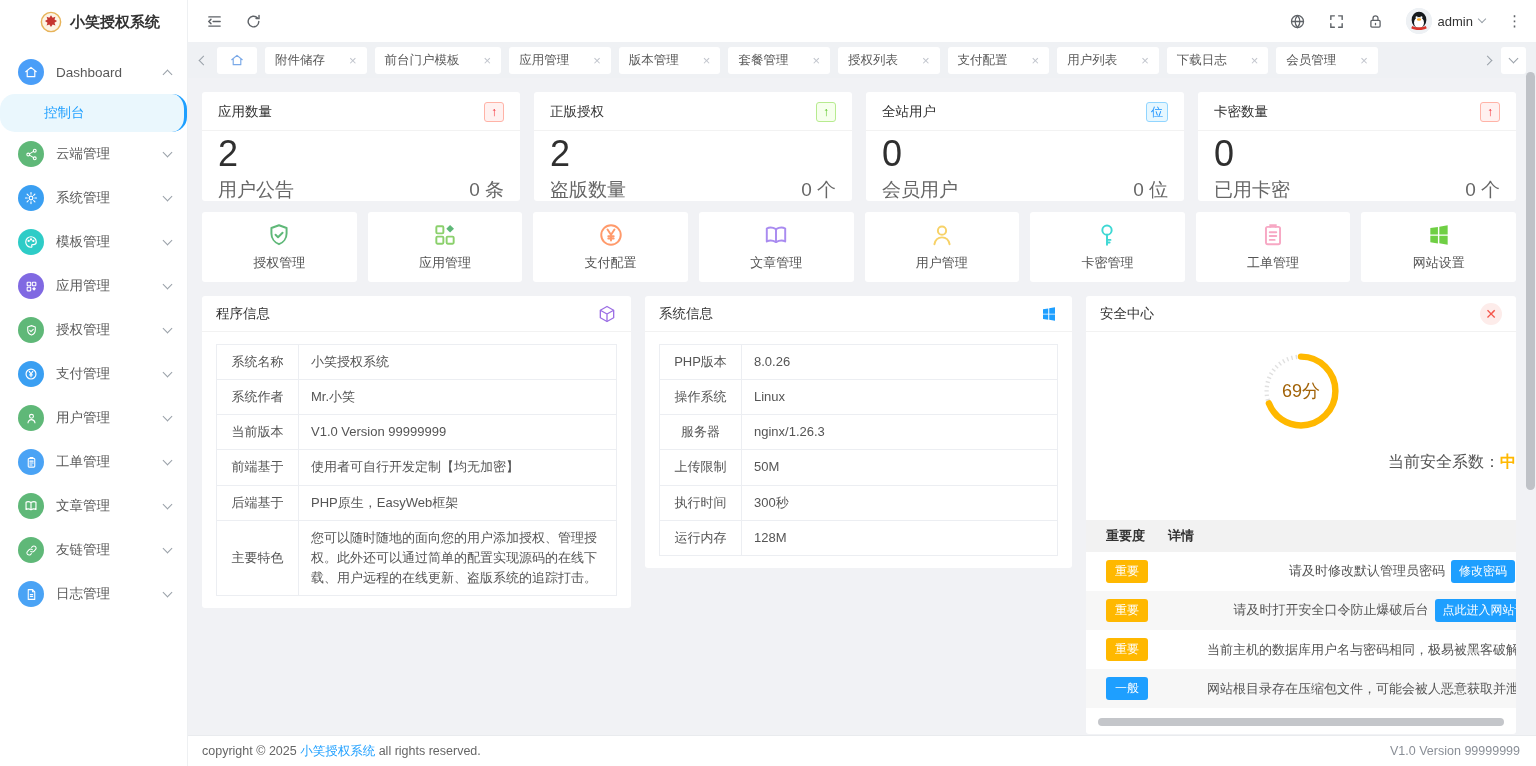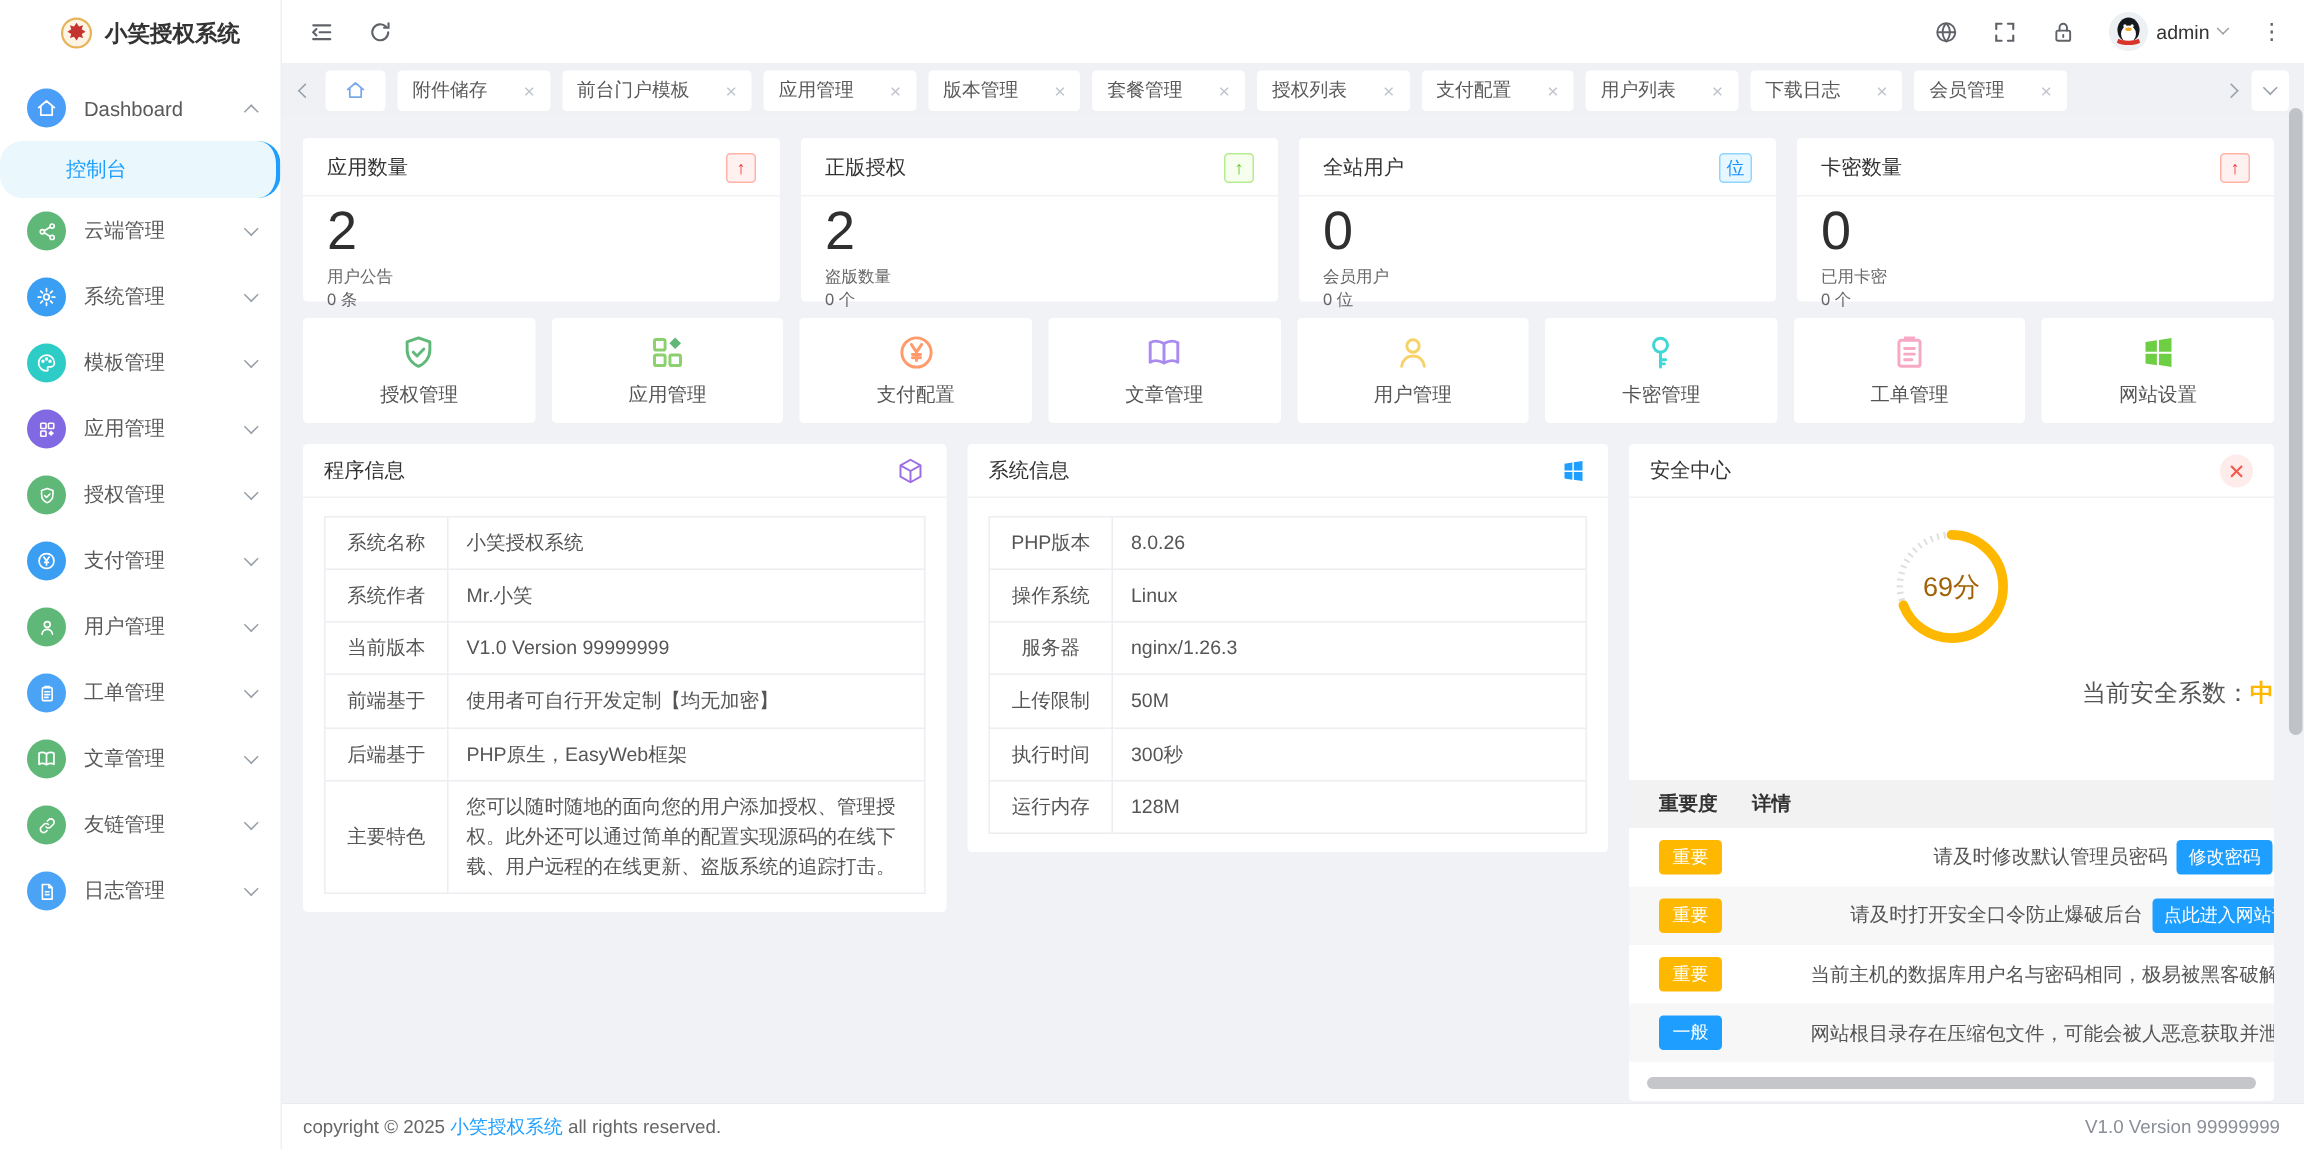--- a/index.html
+++ b/index.html
@@ -43,21 +43,21 @@
   .row { display:flex; gap:14px; width:1314px; }
 
   .stat-card { flex:1; height:109px; background:#fff; border-radius:3px; }
   .stat-head { display:flex; align-items:center; justify-content:space-between; padding:10px 16px 8px; border-bottom:1px solid #f2f2f2; }
   .stat-title { font-size:13.5px; color:#333; }
   .stat-badge { min-width:20px; height:20px; padding:0 4px; border-radius:3px; font-size:12px; display:flex; align-items:center; justify-content:center; }
   .badge-red   { color:#f5222d; background:#fff1f0; border:1px solid #ffb3a7; }
   .badge-green { color:#52c41a; background:#f6ffed; border:1px solid #b7eb8f; }
   .badge-blue  { color:#1890ff; background:#e6f7ff; border:1px solid #91d5ff; }
   .stat-num { font-size:36px; font-weight:400; color:#2f2f2f; padding:2px 16px 0; line-height:42px; }
-  .stat-foot { display:flex; justify-content:space-between; padding:2px 16px; font-size:11px; color:#666;flex-direction:column; }
+  .stat-foot { display:flex; justify-content:space-between; padding:2px 16px; font-size:19px; color:#666; }
 
   .quick-row { margin-top:11px; gap:11px; }
   .quick-tile { flex:1; height:70px; background:#fff; border-radius:3px; display:flex; flex-direction:column; align-items:center; justify-content:center; gap:6px; cursor:pointer; }
   .quick-label { font-size:13px; color:#555; }
 
   .panels-row { margin-top:14px; gap:14px; align-items:flex-start; }
   .panel { background:#fff; border-radius:3px; }
   .panel-head { height:36px; display:flex; align-items:center; justify-content:space-between; padding:0 14px; border-bottom:1px solid #f2f2f2; }
   .panel-title { font-size:13.5px; color:#333; }
   #panel-program { width:430px; }

